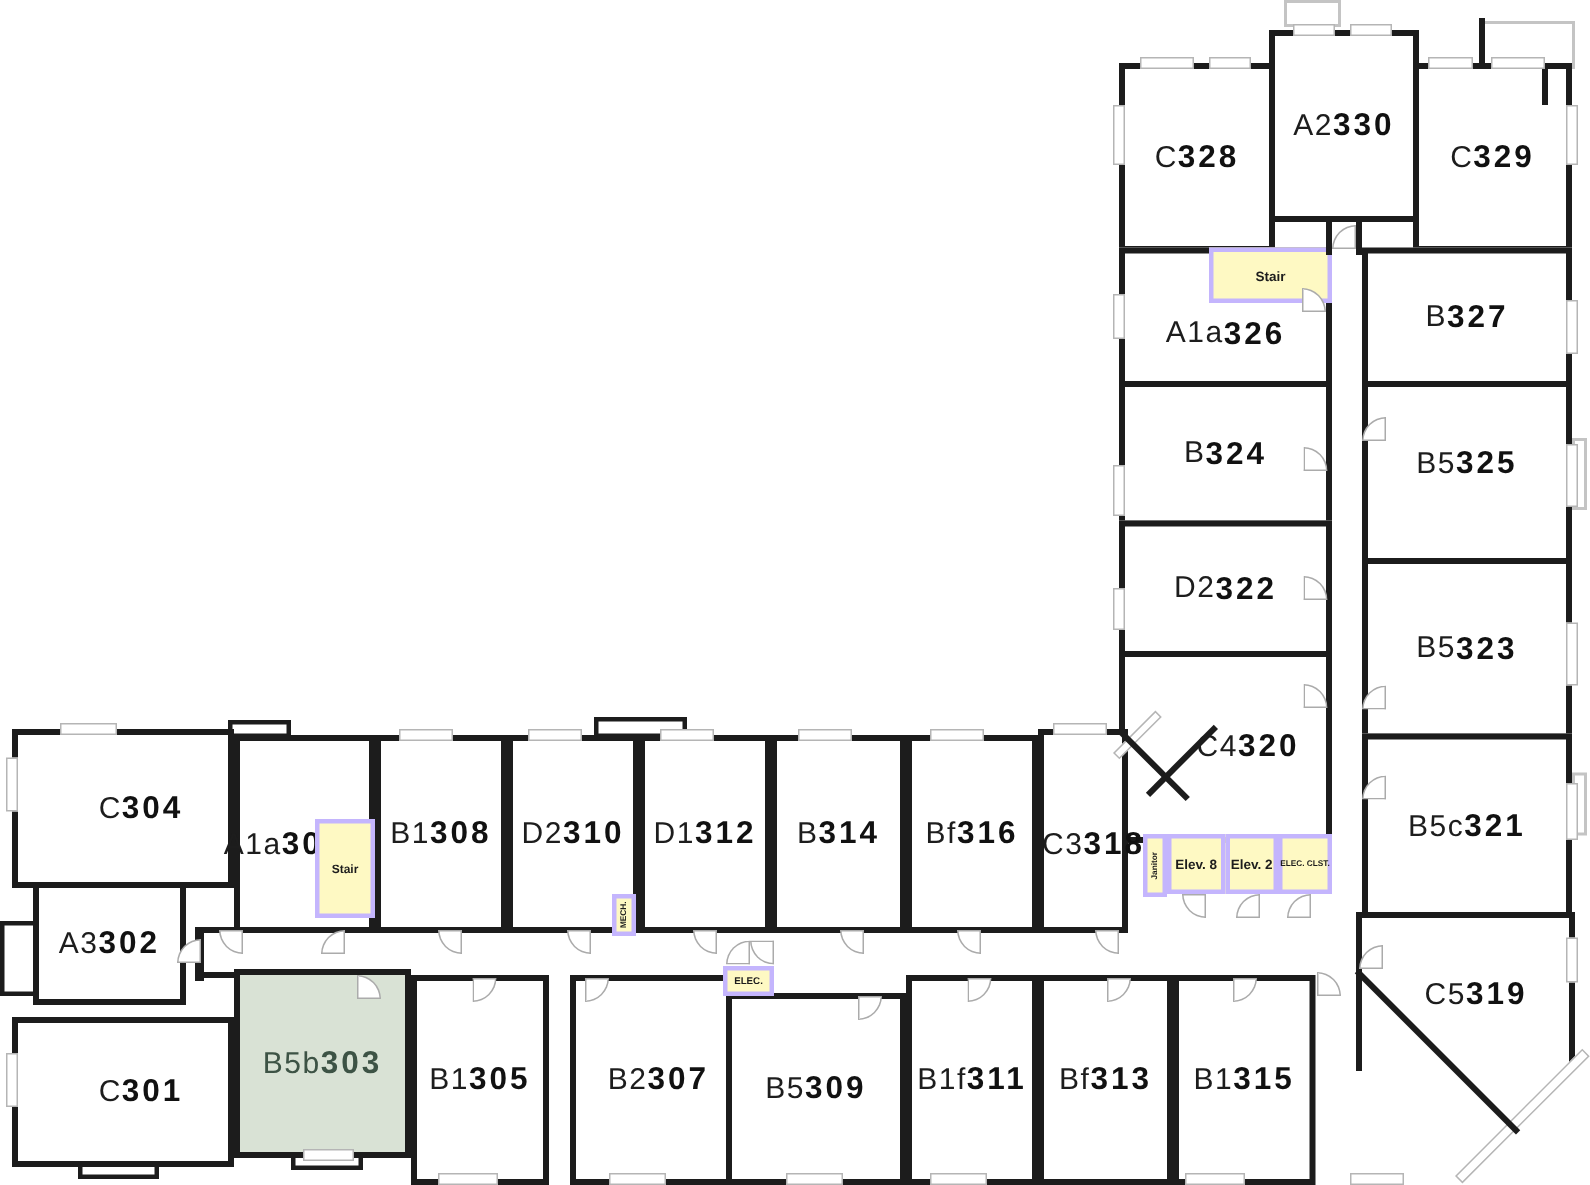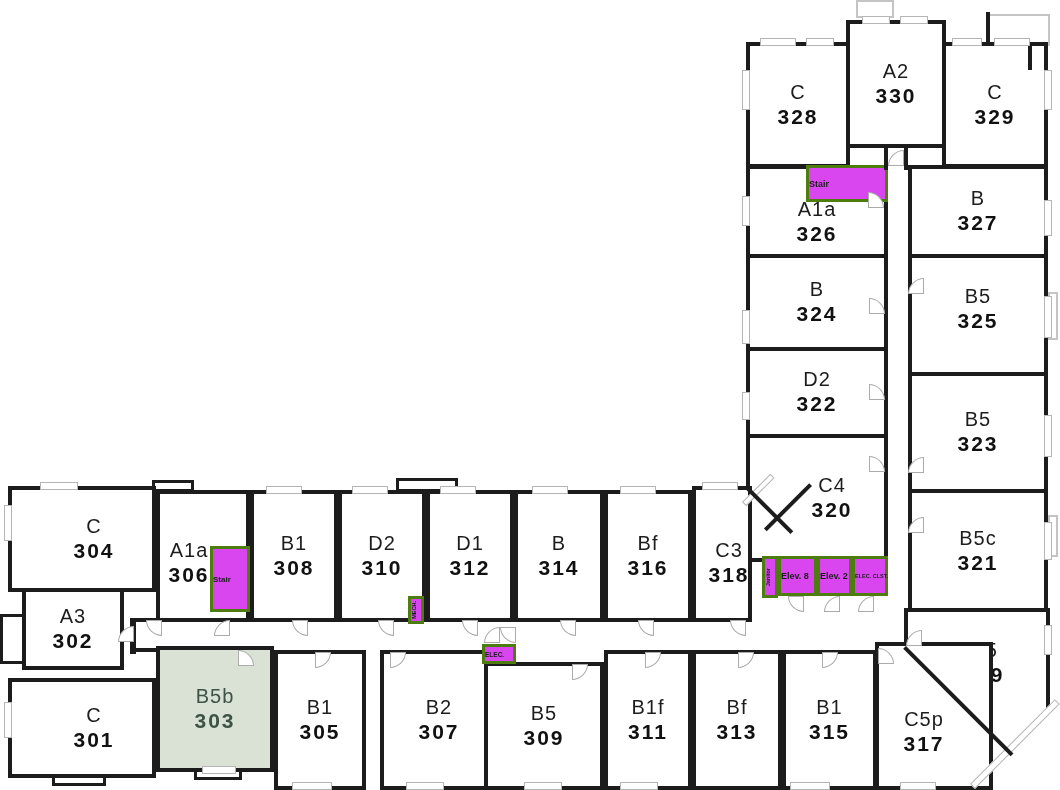--- a/index.html
+++ b/index.html
@@ -1,25 +1,25 @@
 <!DOCTYPE html>
 <html style="--hl: #d9e2d5; --hlt: #3d5345;"><head>
 <meta charset="utf-8">
 <style>
   html,body{margin:0;padding:0;background:#ffffff;}
   #plan{position:relative;width:1060px;height:790px;background:#fff;
         font-family:"Liberation Sans","DejaVu Sans",sans-serif;overflow:hidden;}
   .room{position:absolute;box-sizing:border-box;border:4px solid #1c1c1c;background:#fff;
-        display:flex;flex-direction:column;align-items:center;justify-content:center;z-index:2;}
+        display:flex;flex-direction:row;align-items:center;justify-content:center;z-index:2;}
   .room .t{font-size:20px;letter-spacing:1px;color:#1d1d1d;line-height:1.15;}
   .room .n{font-size:21px;font-weight:bold;letter-spacing:2px;color:#111;line-height:1.2;}
   .green{background:var(--hl,#d9e2d5);}
   .green .t,.green .n{color:var(--hlt,#3d5345);}
-  .util{position:absolute;box-sizing:border-box;border:3px solid #4d7c0f;background:#d946ef;
-        display:flex;align-items:center;z-index:3;}
+  .util{position:absolute;box-sizing:border-box;border:3px solid #c4b5fd;background:#fef9c3;
+        display:flex;align-items:center;justify-content:center;z-index:3;}
   .util .u{font-size:9px;font-weight:bold;color:#1d1d1d;white-space:nowrap;}
   .u-tiny{font-size:5.5px !important;letter-spacing:0;}
   .vtext{writing-mode:vertical-rl;transform:rotate(180deg);font-size:5.5px !important;}
   .wallseg{position:absolute;background:#1c1c1c;z-index:3;}
   .diag{position:absolute;height:4px;background:#1c1c1c;transform-origin:0 0;z-index:4;}
   .win{position:absolute;box-sizing:border-box;background:#fff;border:1.5px solid #b5b5b5;z-index:3;}
   .gwin{position:absolute;box-sizing:border-box;background:#fff;border:1.5px solid #b5b5b5;
         transform-origin:0 0;z-index:3;}
   .bay{position:absolute;box-sizing:border-box;background:#fff;border:3px solid #1c1c1c;z-index:1;}
   .patio{position:absolute;box-sizing:border-box;background:#fff;border:2px solid #c4c4c4;z-index:0;}
@@ -111,24 +111,20 @@
   <div class="util" style="left:817px;top:556px;width:35px;height:40px">
     <div class="u">Elev. 2</div>
   </div>
   <div class="util" style="left:852px;top:556px;width:36px;height:40px">
     <div class="u u-tiny">ELEC. CLST.</div>
   </div>
 
   <div class="room" style="left:904px;top:608px;width:146px;height:106px;border-bottom:none;padding-left:14px">
     <div class="t">C5</div>
     <div class="n">319</div>
-  </div>
-  <div class="room" style="left:875px;top:642px;width:118px;height:148px;padding-top:32px;padding-right:20px">
-    <div class="t">C5p</div>
-    <div class="n">317</div>
   </div>
 
   <div class="room" style="left:8px;top:486px;width:148px;height:106px;padding-left:24px">
     <div class="t">C</div>
     <div class="n">304</div>
   </div>
   <div class="room" style="left:156px;top:490px;width:94px;height:132px;padding-right:28px;padding-top:14px">
     <div class="t">A1a</div>
     <div class="n">306</div>
   </div>

